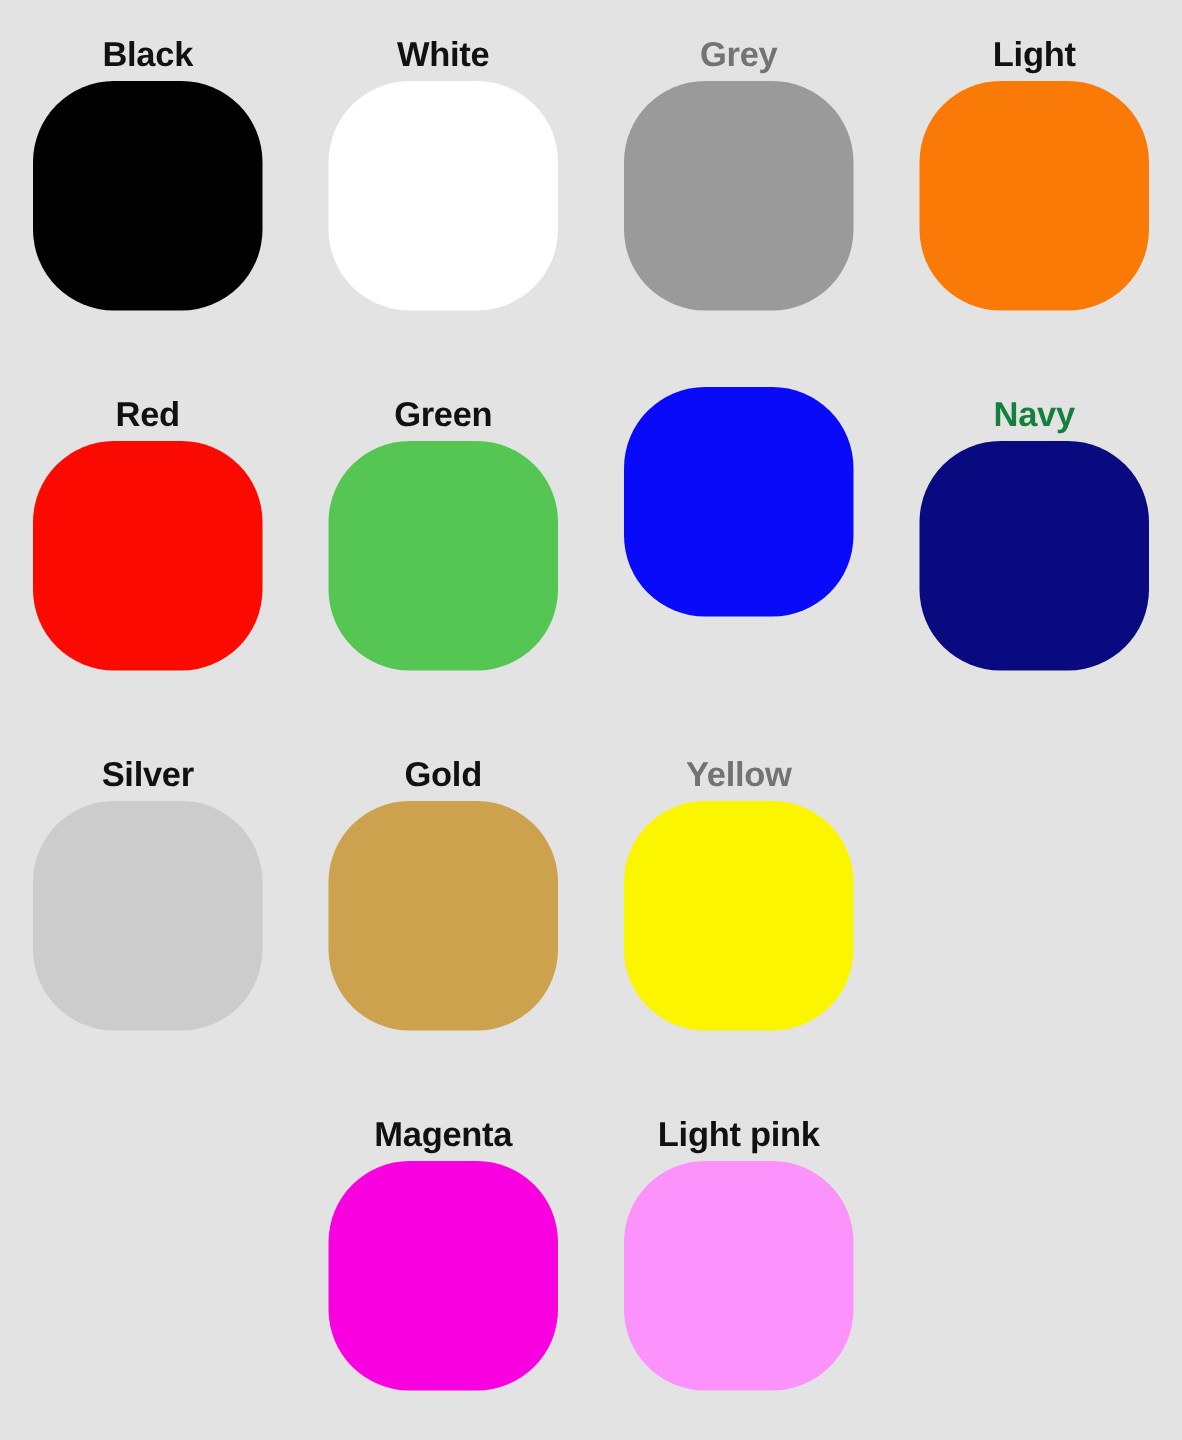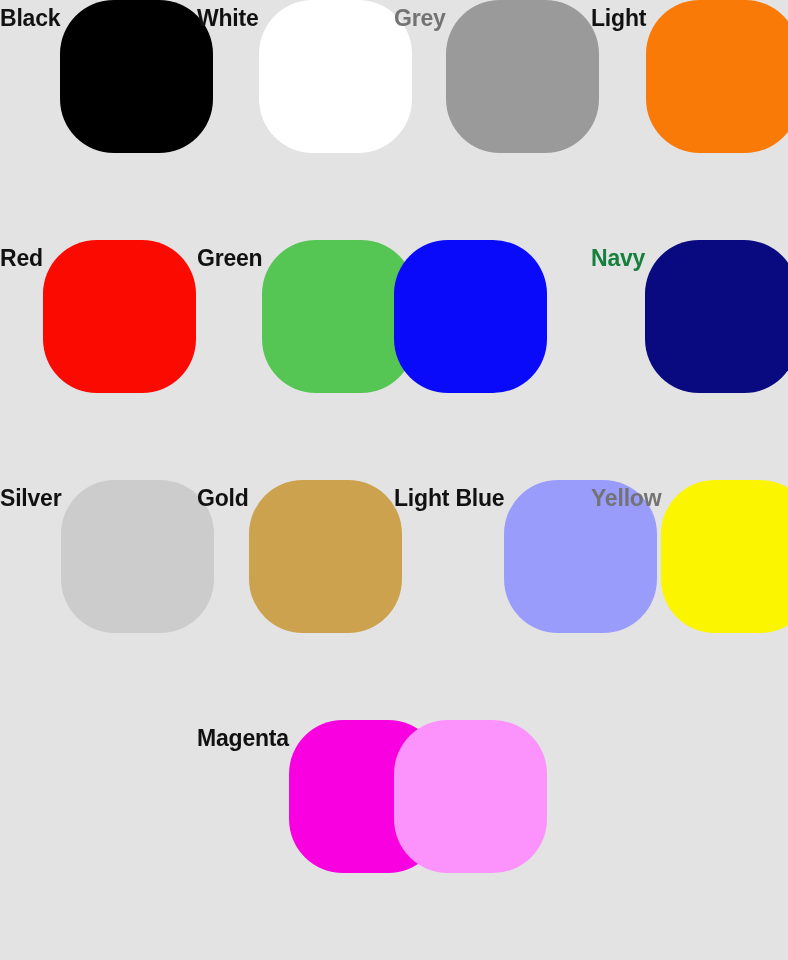--- a/index.html
+++ b/index.html
@@ -25,24 +25,25 @@
     display: flex;
     width: 788px;
     height: 240px;
     box-sizing: border-box;
   }
 
   .swatch-cell {
     width: 197px;
     height: 240px;
     display: flex;
-    flex-direction: row;
-    align-items: flex-start;
+    flex-direction: column;
+    align-items: center;
     justify-content: flex-start;
     box-sizing: border-box;
+    margin-top: 18px;
   }
 
   .swatch-cell.empty-cell {
     visibility: hidden;
   }
 
   .swatch-label {
     font-size: 23px;
     font-weight: bold;
     color: #111111;
@@ -112,39 +113,36 @@
   <div class="swatch-row row-3">
     <div class="swatch-cell">
       <div class="swatch-label" style="color: rgb(17, 17, 17);">Silver</div>
       <div class="swatch-chip" style="background: rgb(204, 204, 205);"></div>
     </div>
     <div class="swatch-cell">
       <div class="swatch-label" style="color: rgb(17, 17, 17);">Gold</div>
       <div class="swatch-chip" style="background: rgb(204, 162, 79);"></div>
     </div>
     <div class="swatch-cell">
-      <div class="swatch-label" style="color: rgb(17, 17, 17);">Light Blue</div>
-      <div class="swatch-chip" style="background: rgb(154, 156, 252);"></div>
-    </div>
-    <div class="swatch-cell">
       <div class="swatch-label" style="color: #737373;">Yellow</div>
       <div class="swatch-chip" style="background: rgb(252, 245, 0);"></div>
     </div>
   </div>
 
   <div class="swatch-row row-4">
     <div class="swatch-cell empty-cell">
       <div class="swatch-label" style="color: rgb(17, 17, 17);"></div>
       <div class="swatch-chip"></div>
     </div>
     <div class="swatch-cell">
       <div class="swatch-label" style="color: rgb(17, 17, 17);">Magenta</div>
       <div class="swatch-chip" style="background: rgb(249, 0, 224);"></div>
     </div>
     <div class="swatch-cell">
+      <div class="swatch-label" style="color: rgb(17, 17, 17);">Light pink</div>
       <div class="swatch-chip" style="background: rgb(252, 146, 252);"></div>
     </div>
     <div class="swatch-cell empty-cell">
       <div class="swatch-label" style="color: rgb(17, 17, 17);"></div>
       <div class="swatch-chip"></div>
     </div>
   </div>
 
 </div>
 

